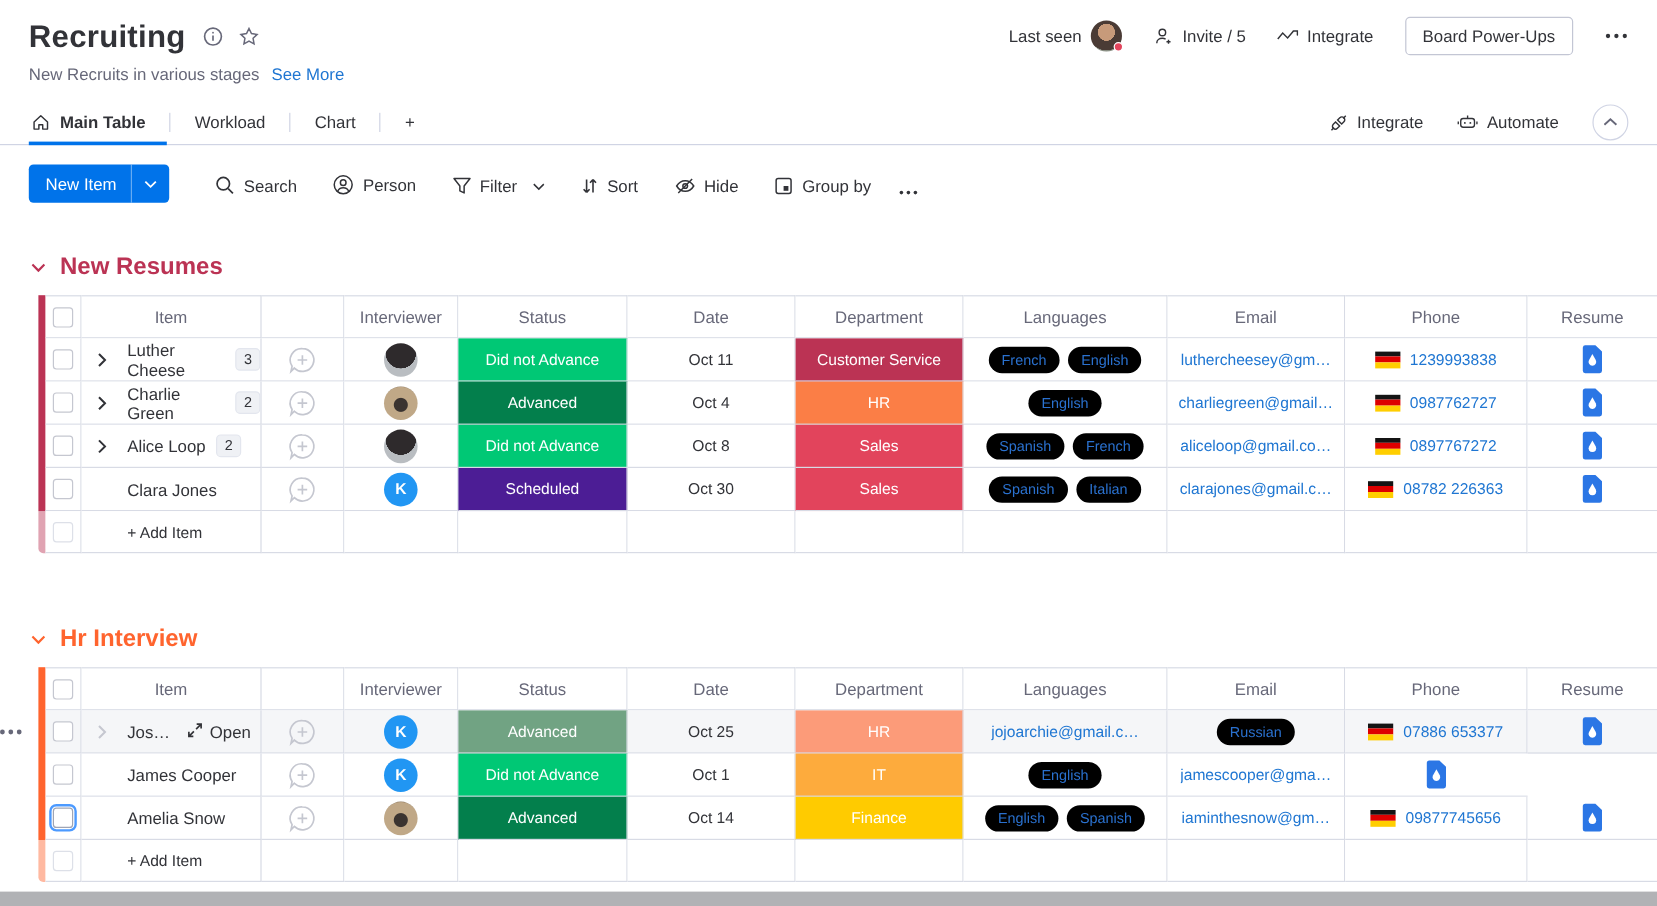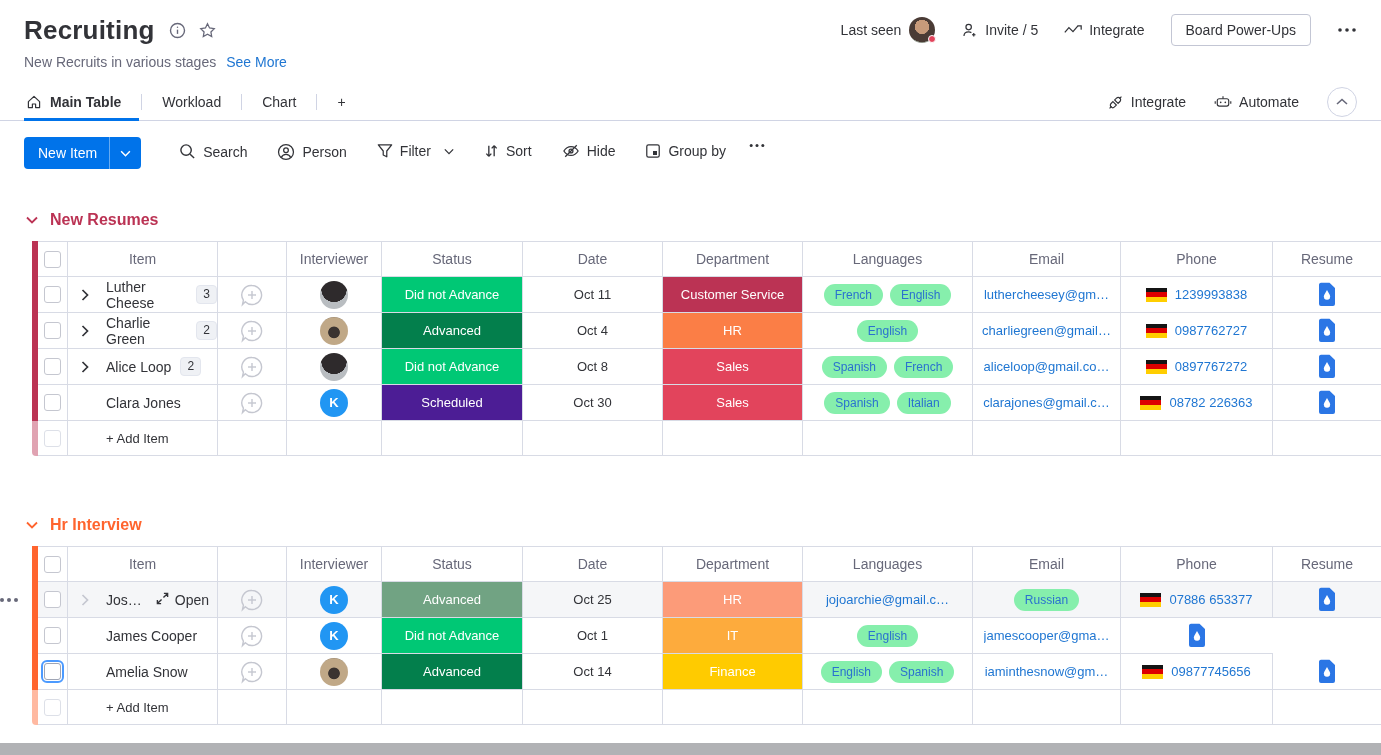--- a/index.html
+++ b/index.html
@@ -33,34 +33,34 @@
   .tab:first-child { padding-left:2px; }
   .tab.active { font-weight:700; }
   .tab.active::after { content:""; position:absolute; left:0; right:0; bottom:-1px; height:3px;
     background:#0073ea; }
   .tab-sep { width:1px; background:#d0d4e4; margin:10px 2px; }
   .tabbar-right { margin-left:auto; display:flex; align-items:center; gap:28px; font-size:14px; }
   .circle-btn { width:30px; height:30px; border-radius:50%; border:1px solid #d0d4e4; background:#fff;
     display:flex; align-items:center; justify-content:center; color:#676879; cursor:pointer; }
 
   
-  .toolbar { margin:16px 24px 0 24px; display:flex; align-items:flex-start; gap:10px; }
+  .toolbar { margin:16px 24px 0 24px; display:flex; align-items:flex-end; gap:10px; }
   .new-item-btn { background:#0073ea; color:#fff; border:none; border-radius:4px; height:32px;
     display:flex; align-items:center; font-size:14px; cursor:pointer; overflow:hidden; }
   .new-item-btn .lbl { padding:0 12px 0 14px; }
   .new-item-btn .split { width:1px; align-self:stretch; background:rgba(255,255,255,.4); }
   .new-item-btn .chev { padding:0 10px; display:flex; align-items:center; }
   .tool { display:flex; align-items:center; gap:7px; font-size:14px; color:#323338;
     padding:6px 10px; border-radius:4px; cursor:pointer; }
   .tool svg { color:#323338; }
 
   
   .groups { position:relative; }
   .group { margin-left:24px; }
-  .group-title { display:flex; align-items:center; gap:12px; font-size:16px; font-weight:700;
+  .group-title { display:flex; align-items:center; gap:12px; font-size:20px; font-weight:700;
     margin-left:2px; }
   .group-title .gchev { cursor:pointer; display:flex; }
   .gtable { display:flex; margin-top:12px; margin-left:8px; }
   .colorbar { width:6px; border-radius:4px 0 0 4px; display:flex; flex-direction:column; }
   .colorbar .solid { flex:1; }
   .colorbar .faded { height:35px; opacity:.45; border-radius:0 0 0 4px; }
   .rowsbox { flex:1; min-width:0; }
   .row { display:grid; grid-template-columns:30px 150px 69px 95px 141px 140px 140px 170px 148px 152px minmax(60px,1fr); }
   .cell { height:36px; display:flex; align-items:center; justify-content:center;
     border-right:1px solid #d8dbe5; border-bottom:1px solid #d8dbe5; font-size:13px;
@@ -77,21 +77,21 @@
   .checkbox { width:17px; height:17px; border:1px solid #c5c7d0; border-radius:3px; background:#fff;
     cursor:pointer; }
   .checkbox.light { border-color:#dde0e8; }
   .checkbox.focused { outline:2px solid #4c9aff; outline-offset:1px; border-color:#9fa5b5; }
   .status-cell, .dept-cell { color:#fff; font-size:13px; }
   .avatar { width:28px; height:28px; border-radius:50%; display:flex; align-items:center;
     justify-content:center; cursor:pointer; }
   .avatar.k { color:#fff; font-size:13px; font-weight:700; }
   .avatar.photo-person { background:radial-gradient(circle at 50% 30%, #2e2a2c 0 40%, #2e2a2c 52%, #b9bdc1 53%); }
   .avatar.photo-pug { background:radial-gradient(circle at 50% 55%, #3a3330 0 26%, #c0a887 30% 70%, #8f7a60 74%); }
-  .lang-pill { background:#86efac; color:#2a71cf; border-radius:12px; padding:4px 11px; font-size:12px;
+  .lang-pill { background:#000000; color:#2a71cf; border-radius:12px; padding:4px 11px; font-size:12px;
     white-space:nowrap; }
   .langs { gap:7px; }
   .link { color:#1f76d2; font-size:13px; white-space:nowrap; overflow:hidden; cursor:pointer; }
   .phone-wrap { display:flex; align-items:center; gap:8px; }
   .flag-de { width:21px; height:14px; display:flex; flex-direction:column; }
   .flag-de i { flex:1; }
   .flag-de i:nth-child(1){ background:#141414; } .flag-de i:nth-child(2){ background:#dd0000; }
   .flag-de i:nth-child(3){ background:#ffce00; }
   .bubble-icon, .file-icon { cursor:pointer; display:flex; }
   .addrow .cell { height:35px; }

